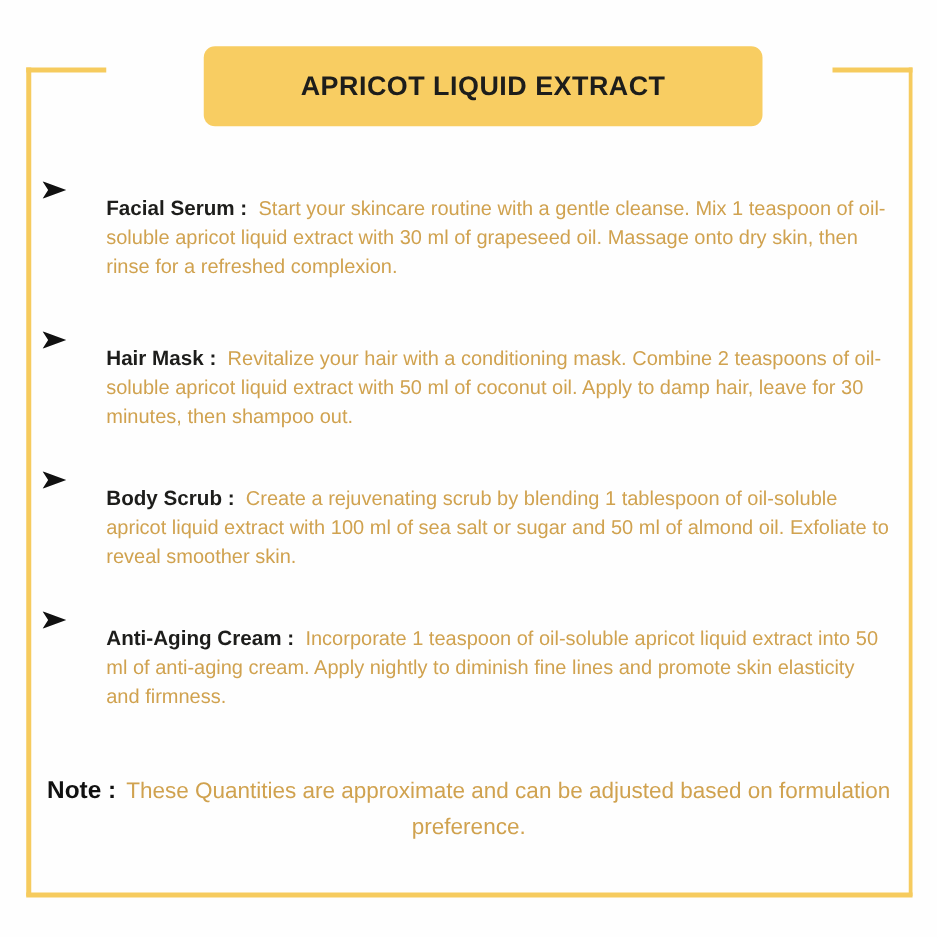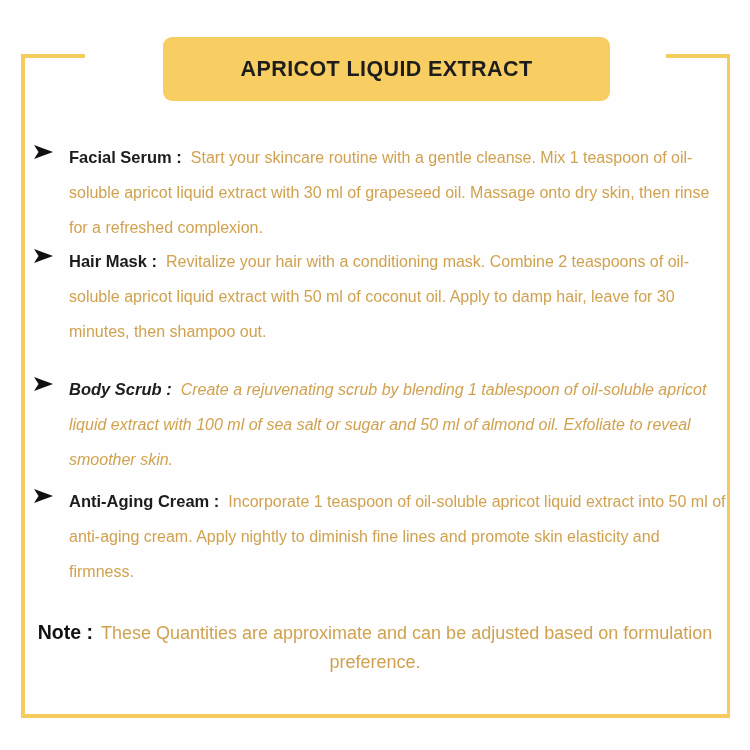--- a/index.html
+++ b/index.html
@@ -52,34 +52,34 @@
 
   
   .section {
     position: absolute;
     left: 34px;
     width: 694px;
     display: flex;
     align-items: flex-start;
   }
   .section-1 { top: 140px; }
-  .section-2 { top: 244px; }
-  .section-3 { top: 372px; font-style: italic; }
+  .section-2 { top: 260px; }
+  .section-3 { top: 372px; }
   .section-4 { top: 484px; }
 
   .bullet-arrow {
     flex: 0 0 auto;
     margin-top: 5px;
     margin-right: 16px;
   }
 
   .section-text {
-    margin: 0;
+    margin: 16px;
     font-size: 16px;
-    line-height: 35px;
+    line-height: 23px;
     color: #d0a24f;
     max-width: 658px;
   }
   .section-label {
     color: #1d1d1b;
     font-weight: 700;
     font-size: 16.5px;
     margin-right: 9px;
   }
 

